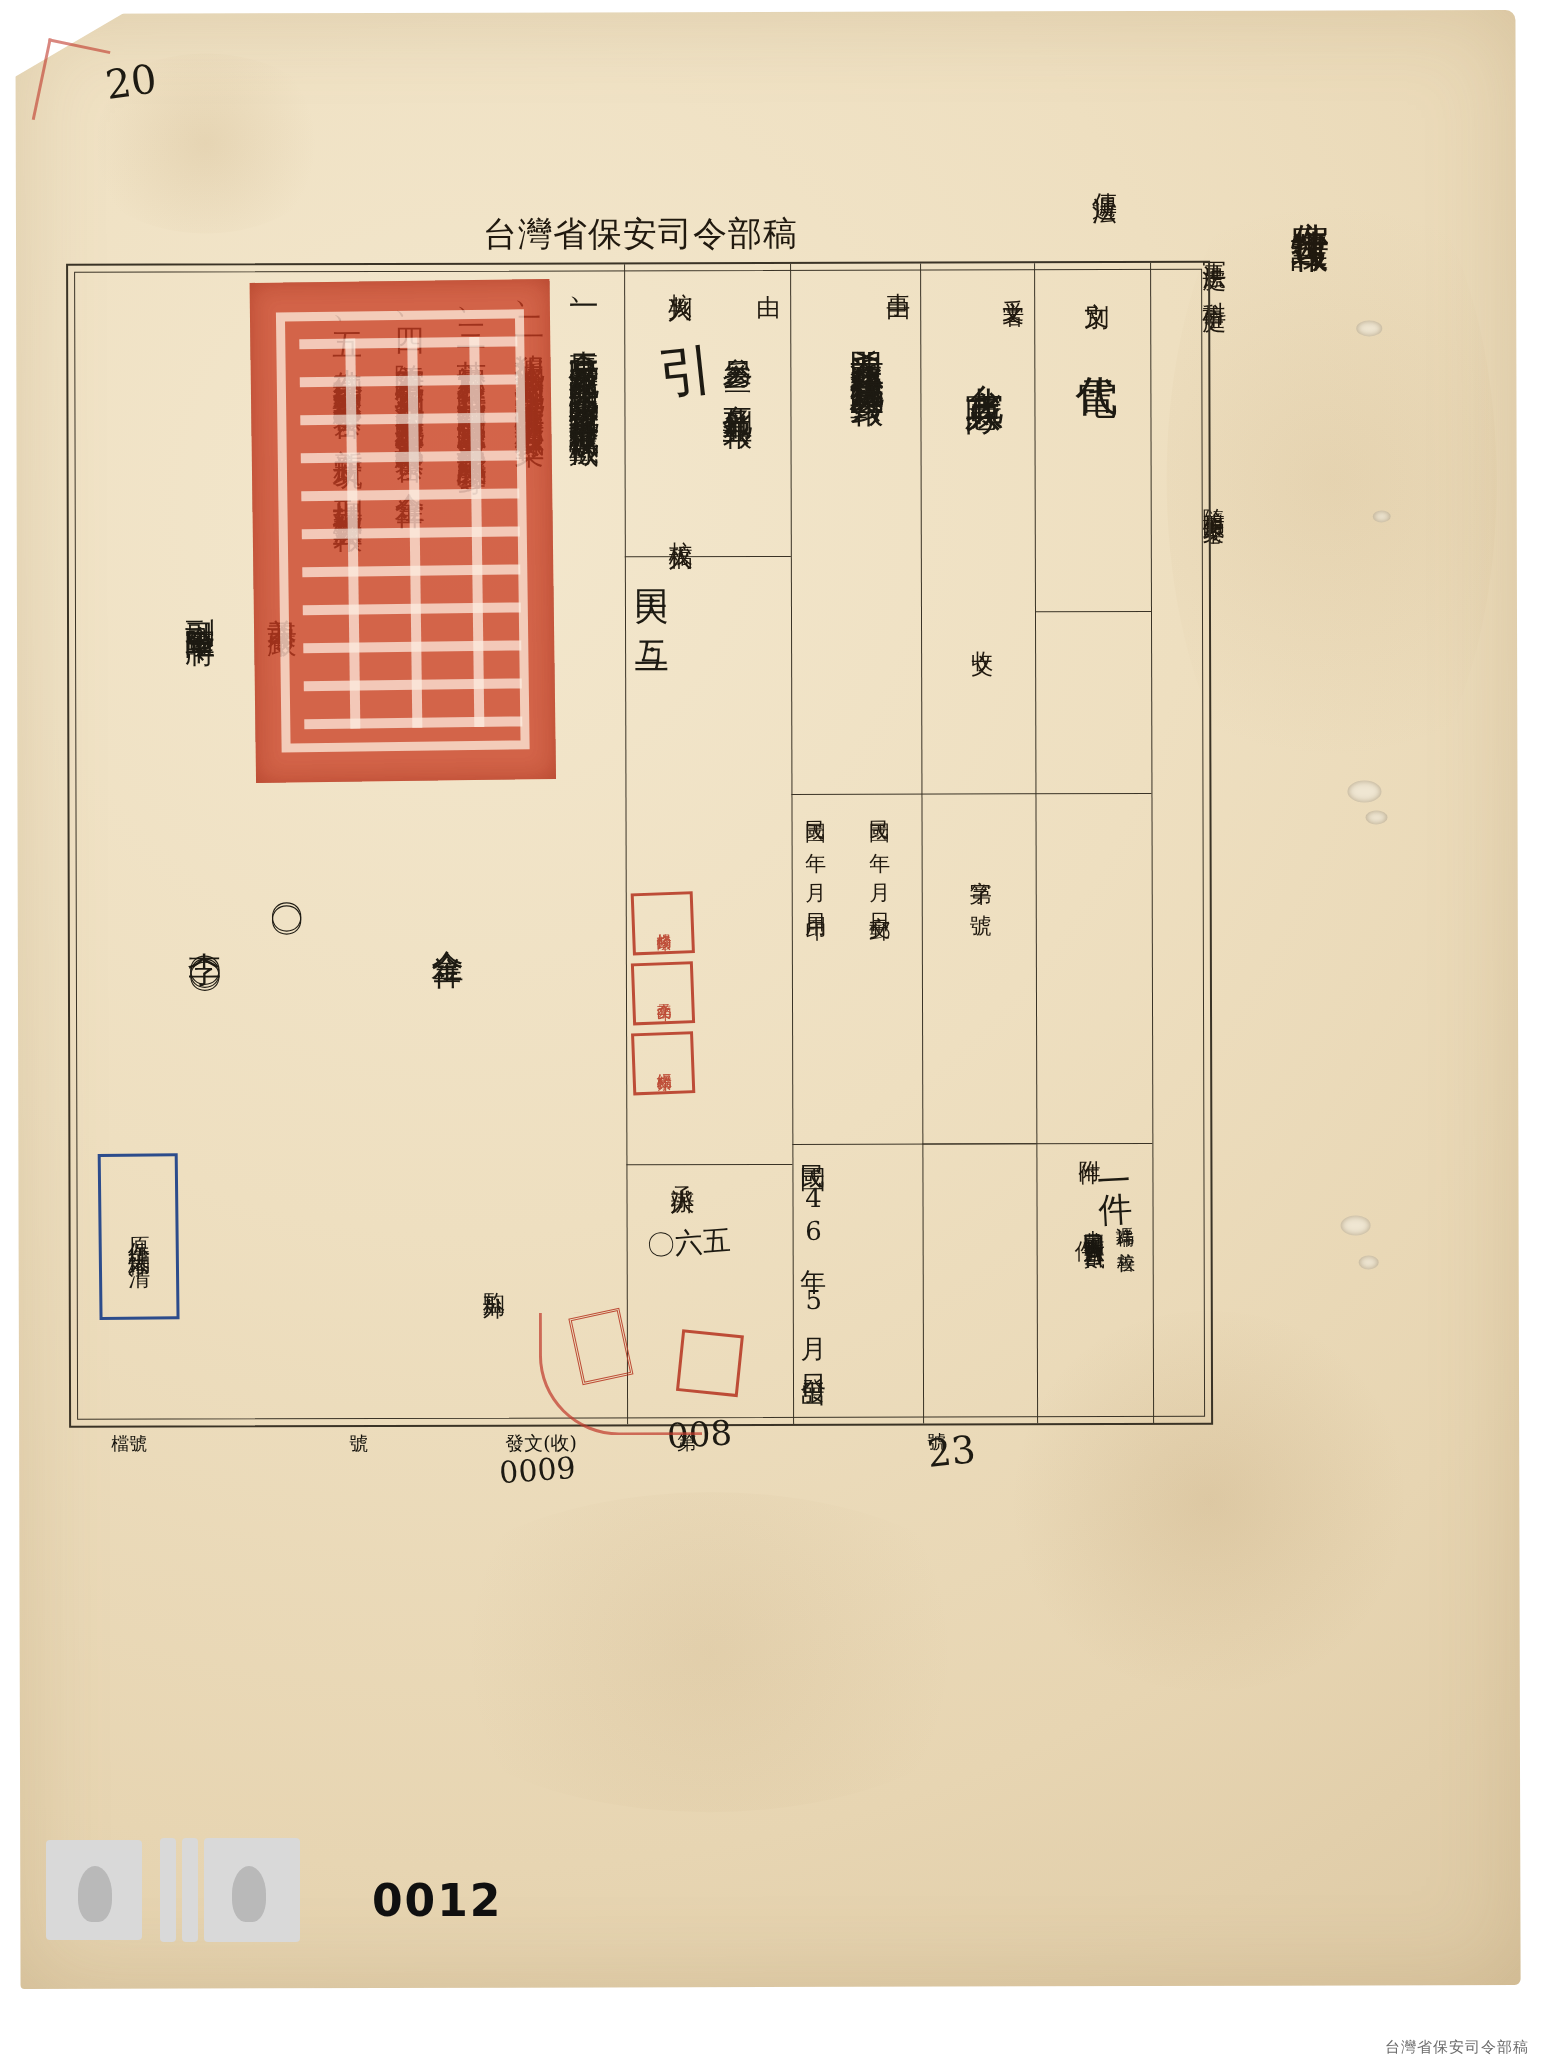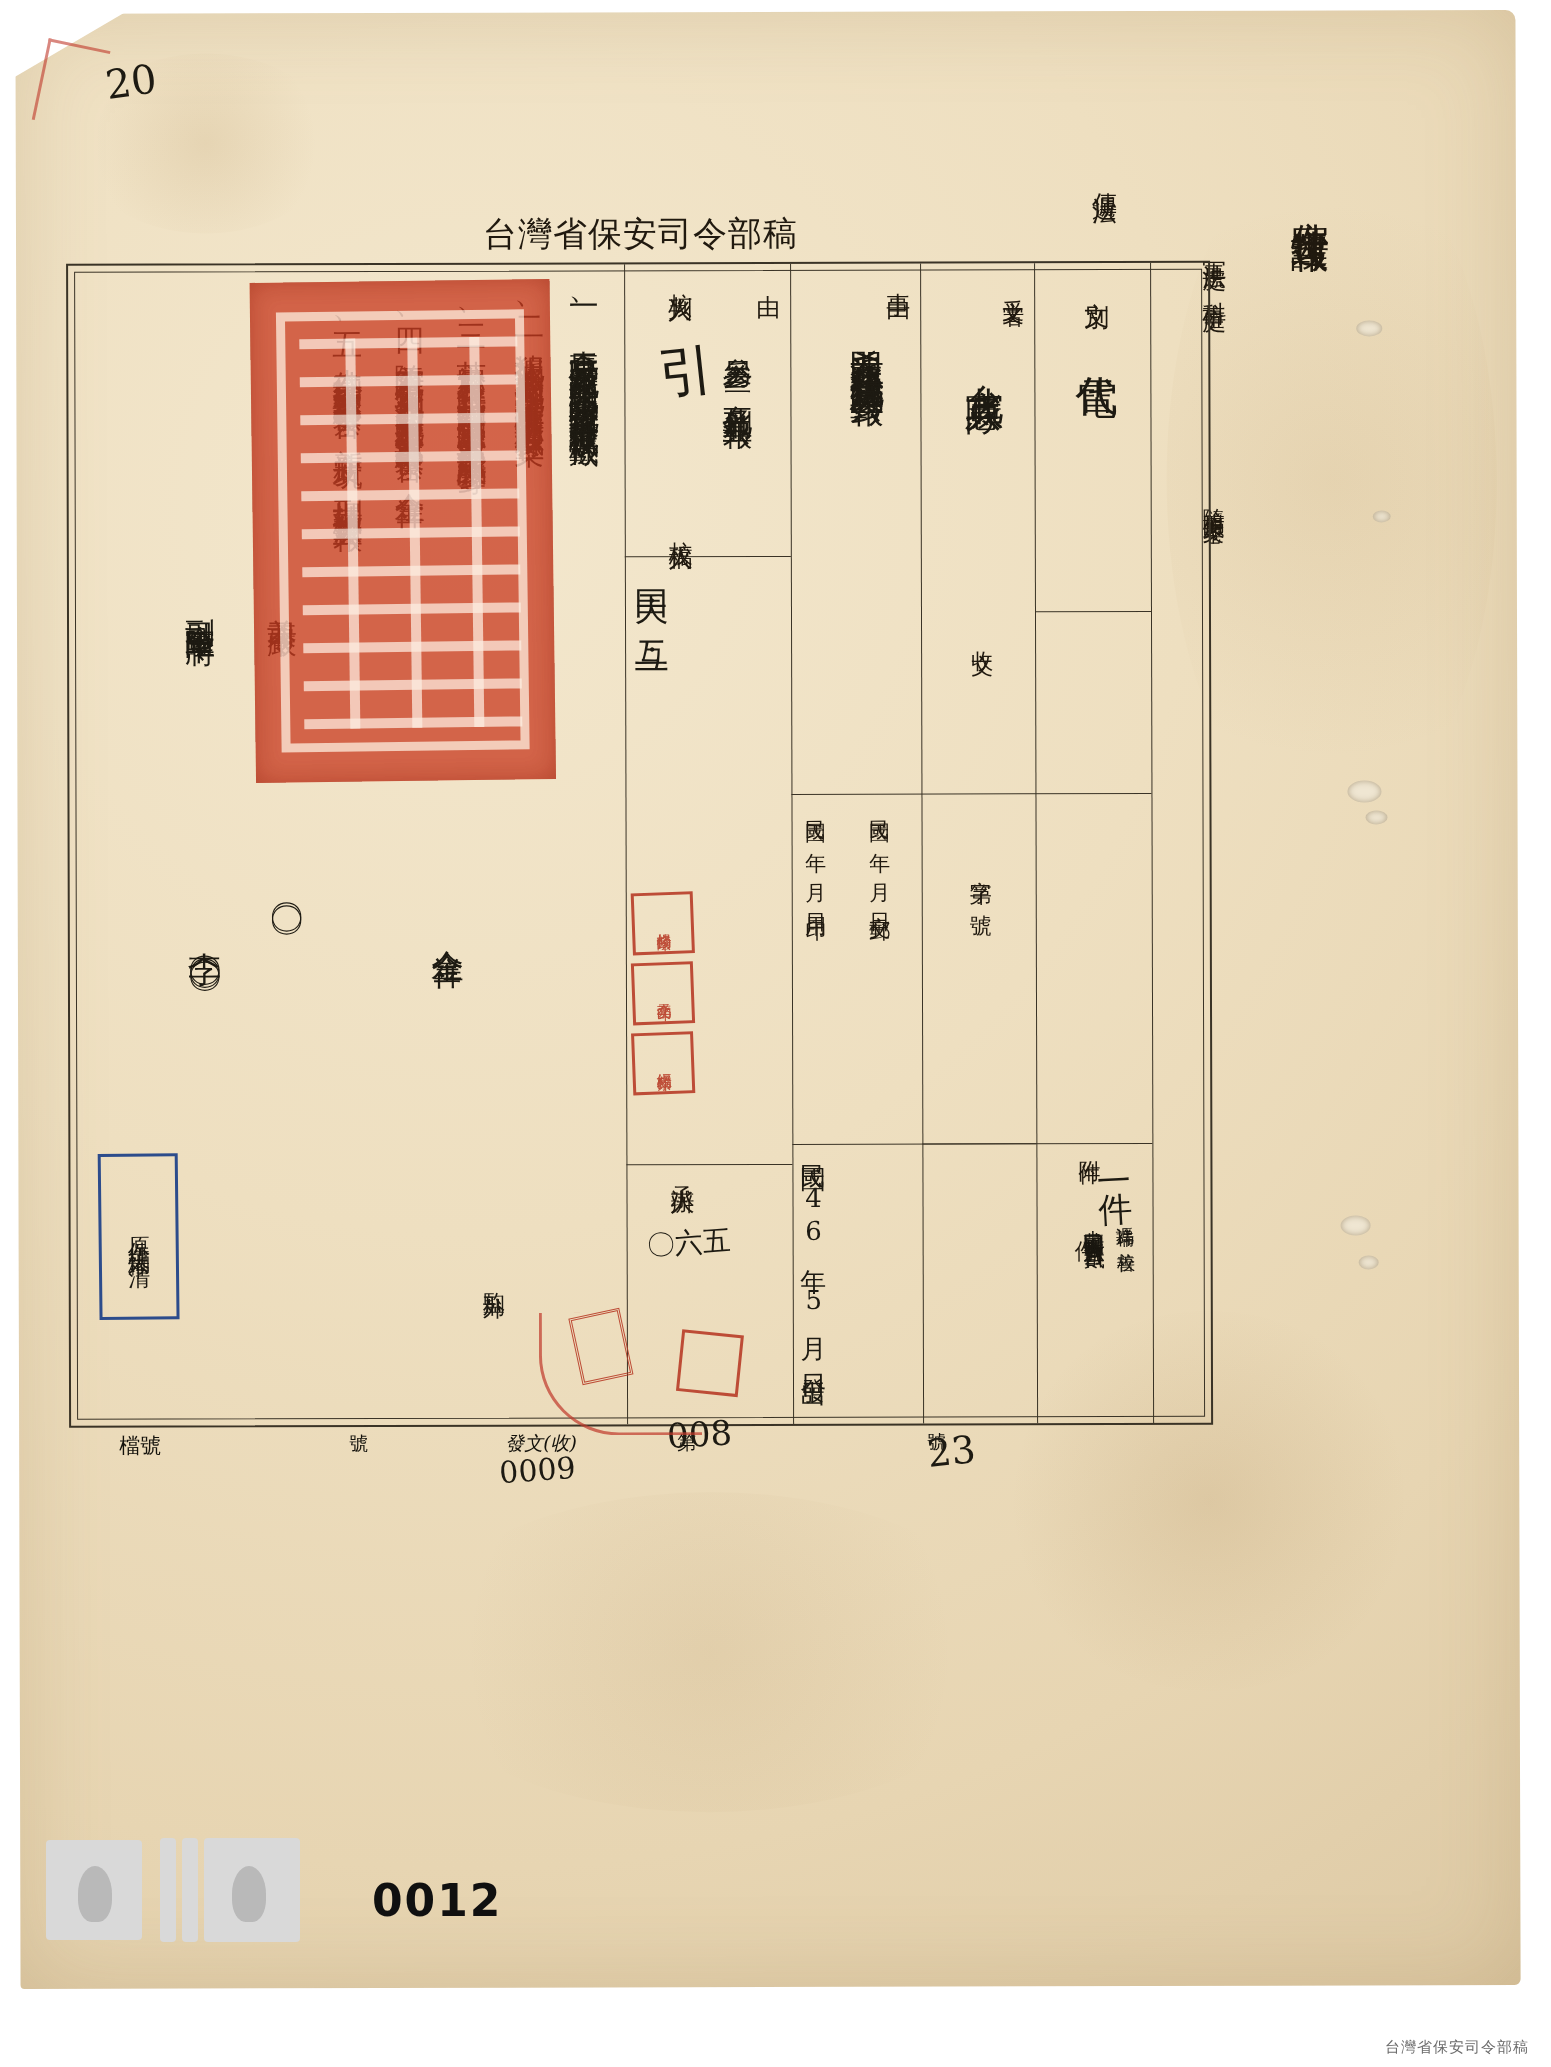--- a/index.html
+++ b/index.html
@@ -363,23 +363,23 @@
       <div class="v">馮祥瑞 善校</div>
     </div>
 
     <div id="blurstamp">
       <div class="v">原件模糊不清</div>
     </div>
 
     <div class="smallseal" style="left:660px;top:1320px;width:56px;height:56px;transform:rotate(6deg);"></div>
     <div class="smallseal" style="left:556px;top:1300px;width:46px;height:62px;transform:rotate(-12deg);border-style:double;"></div>
 
-    <div class="bottomnum" style="left:100px;top:1418px;font-size:21px;">檔號</div>
+    <div class="bottomnum" style="left:92px;top:1418px;font-size:18px;">檔號</div>
     <div class="bottomnum" style="left:330px;top:1418px;font-size:19px;">號</div>
-    <div class="bottomnum" style="left:486px;top:1418px;font-size:19px;font-style:italic;">發文(收)</div>
+    <div class="bottomnum" style="left:486px;top:1418px;font-size:19px;">發文(收)</div>
     <div class="bottomnum" style="left:658px;top:1418px;font-size:19px;">第</div>
     <div class="hw" style="position:absolute;left:648px;top:1402px;font-size:34px;transform:rotate(-3deg);">008</div>
     <div class="bottomnum" style="left:908px;top:1418px;font-size:19px;">號</div>
 
     <div class="hw" style="position:absolute;left:480px;top:1440px;font-size:30px;transform:rotate(-4deg);">0009</div>
     <div class="hw" style="position:absolute;left:908px;top:1418px;font-size:38px;transform:rotate(-6deg);">23</div>
 
     <div class="redpen" style="left:520px;top:1300px;width:160px;height:120px;border-bottom:3px solid #c0392b;border-left:3px solid #c0392b;border-radius:0 0 0 80px;opacity:.7;"></div>
 
   </div>

